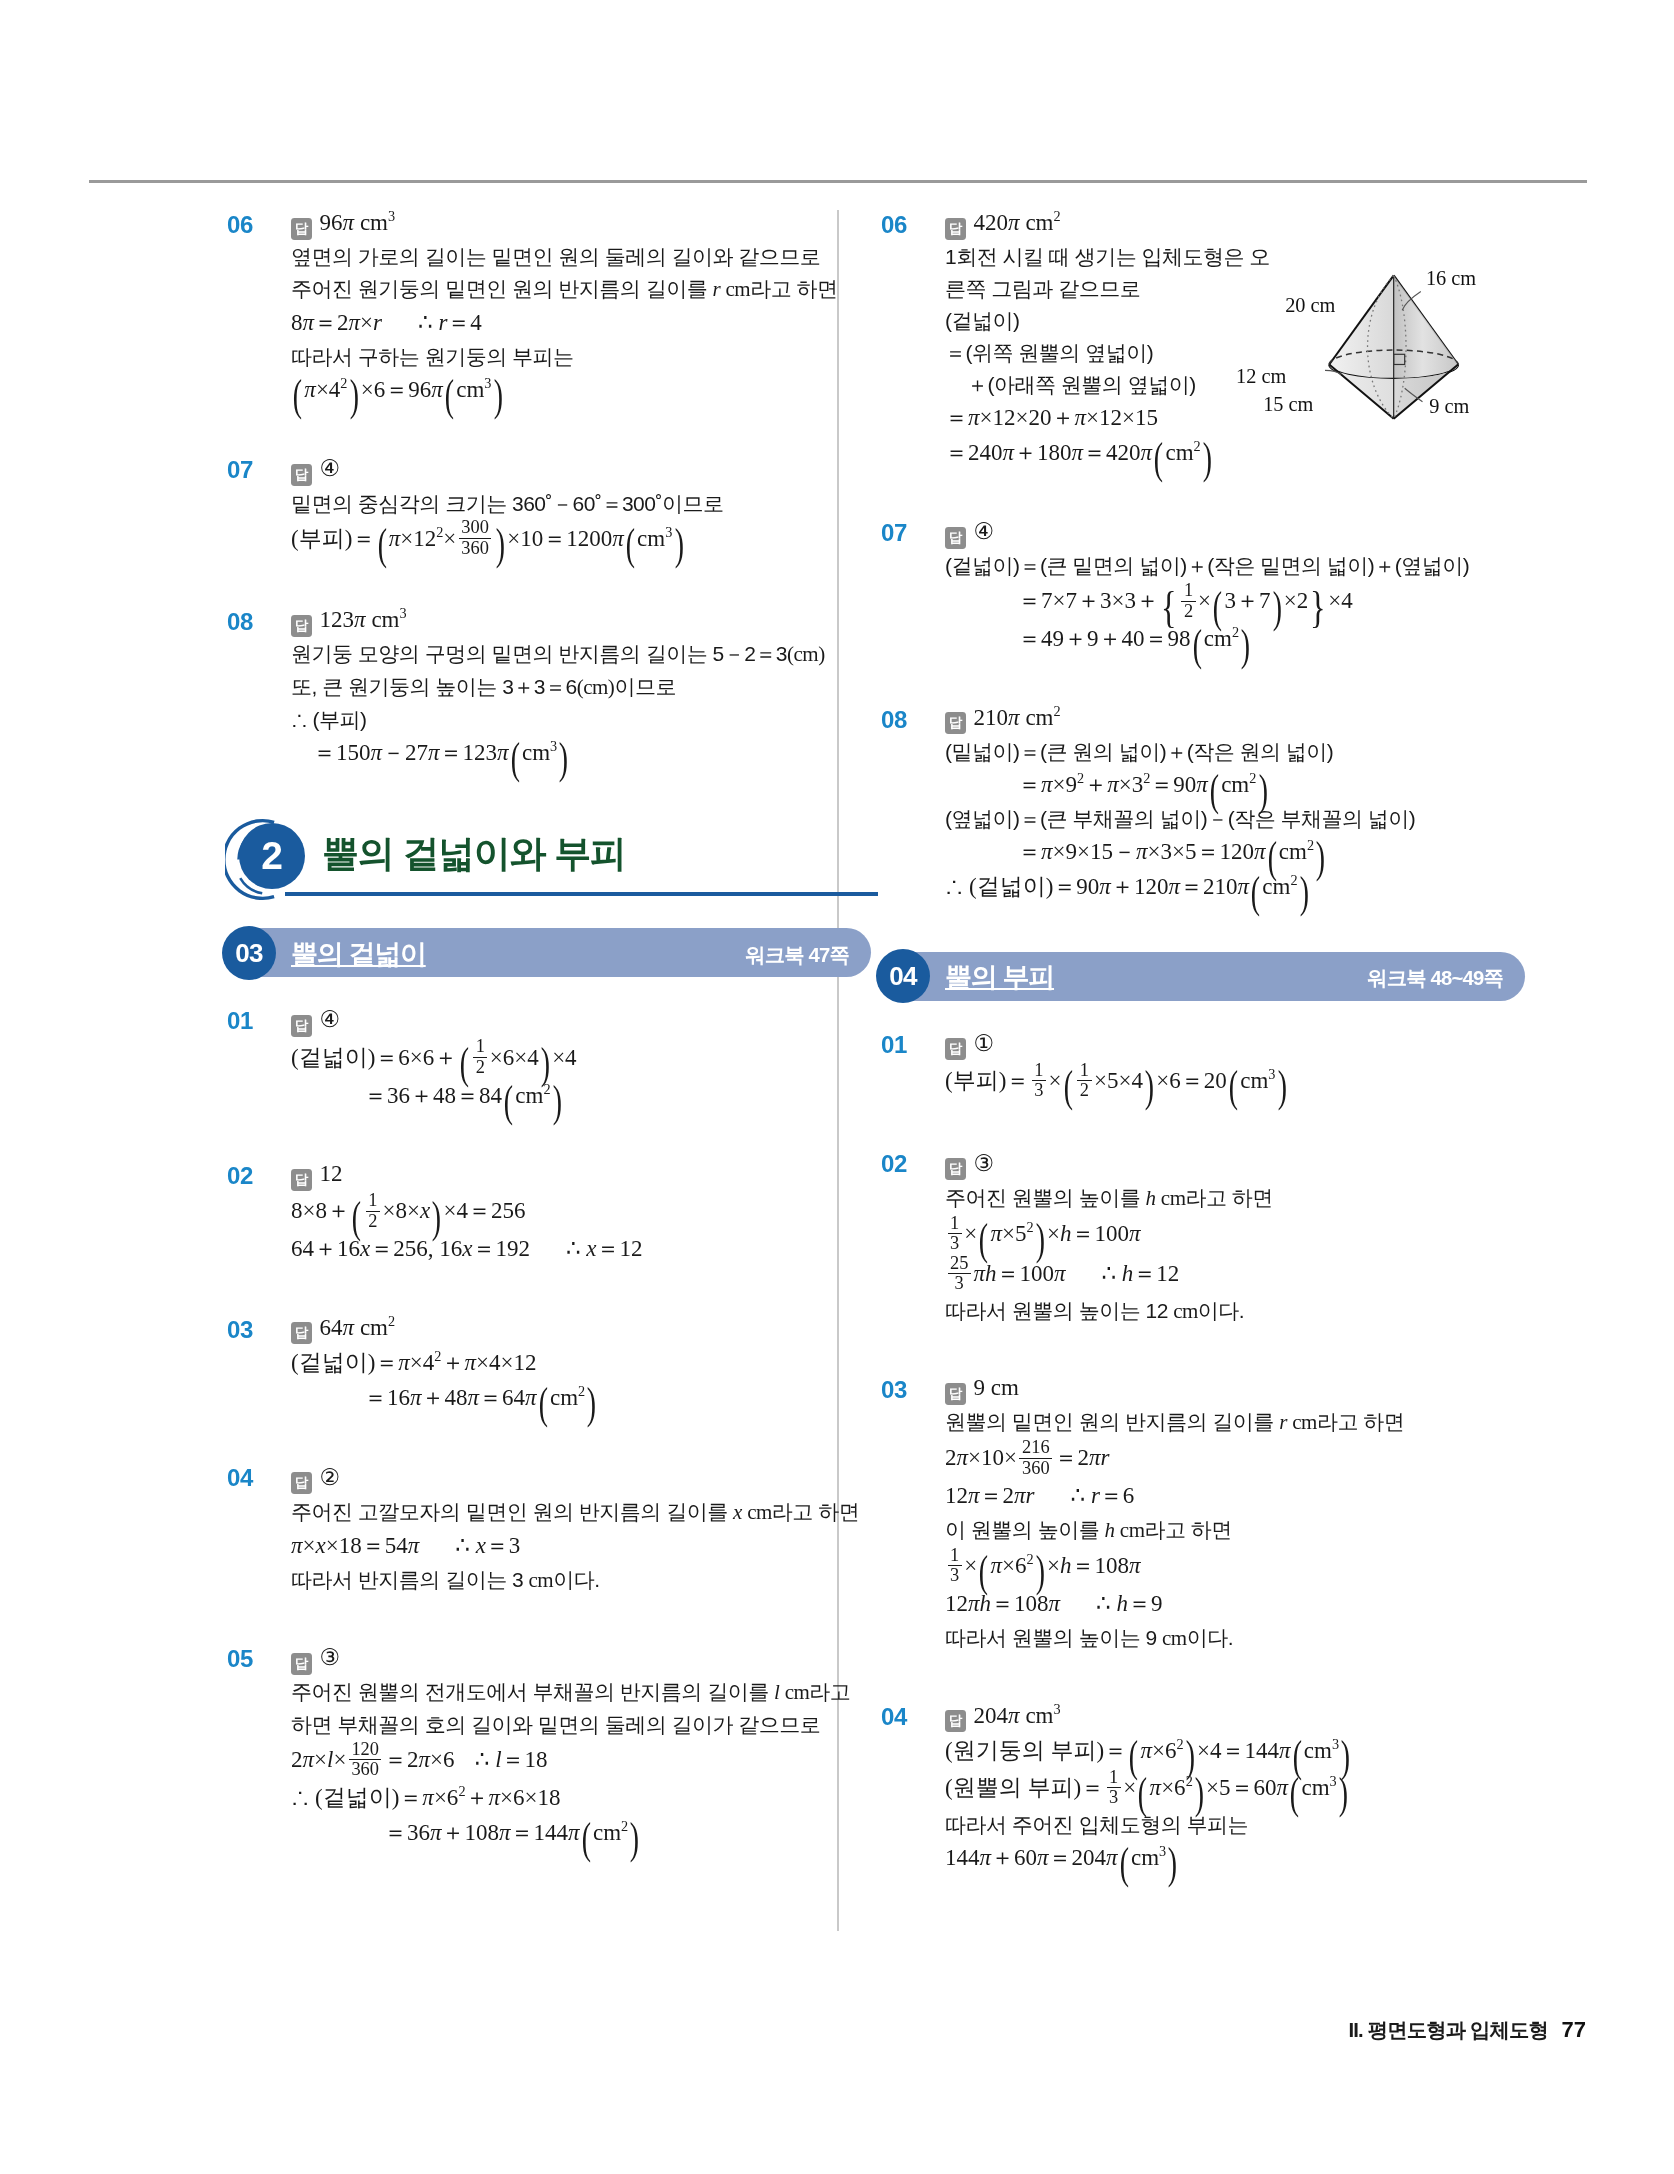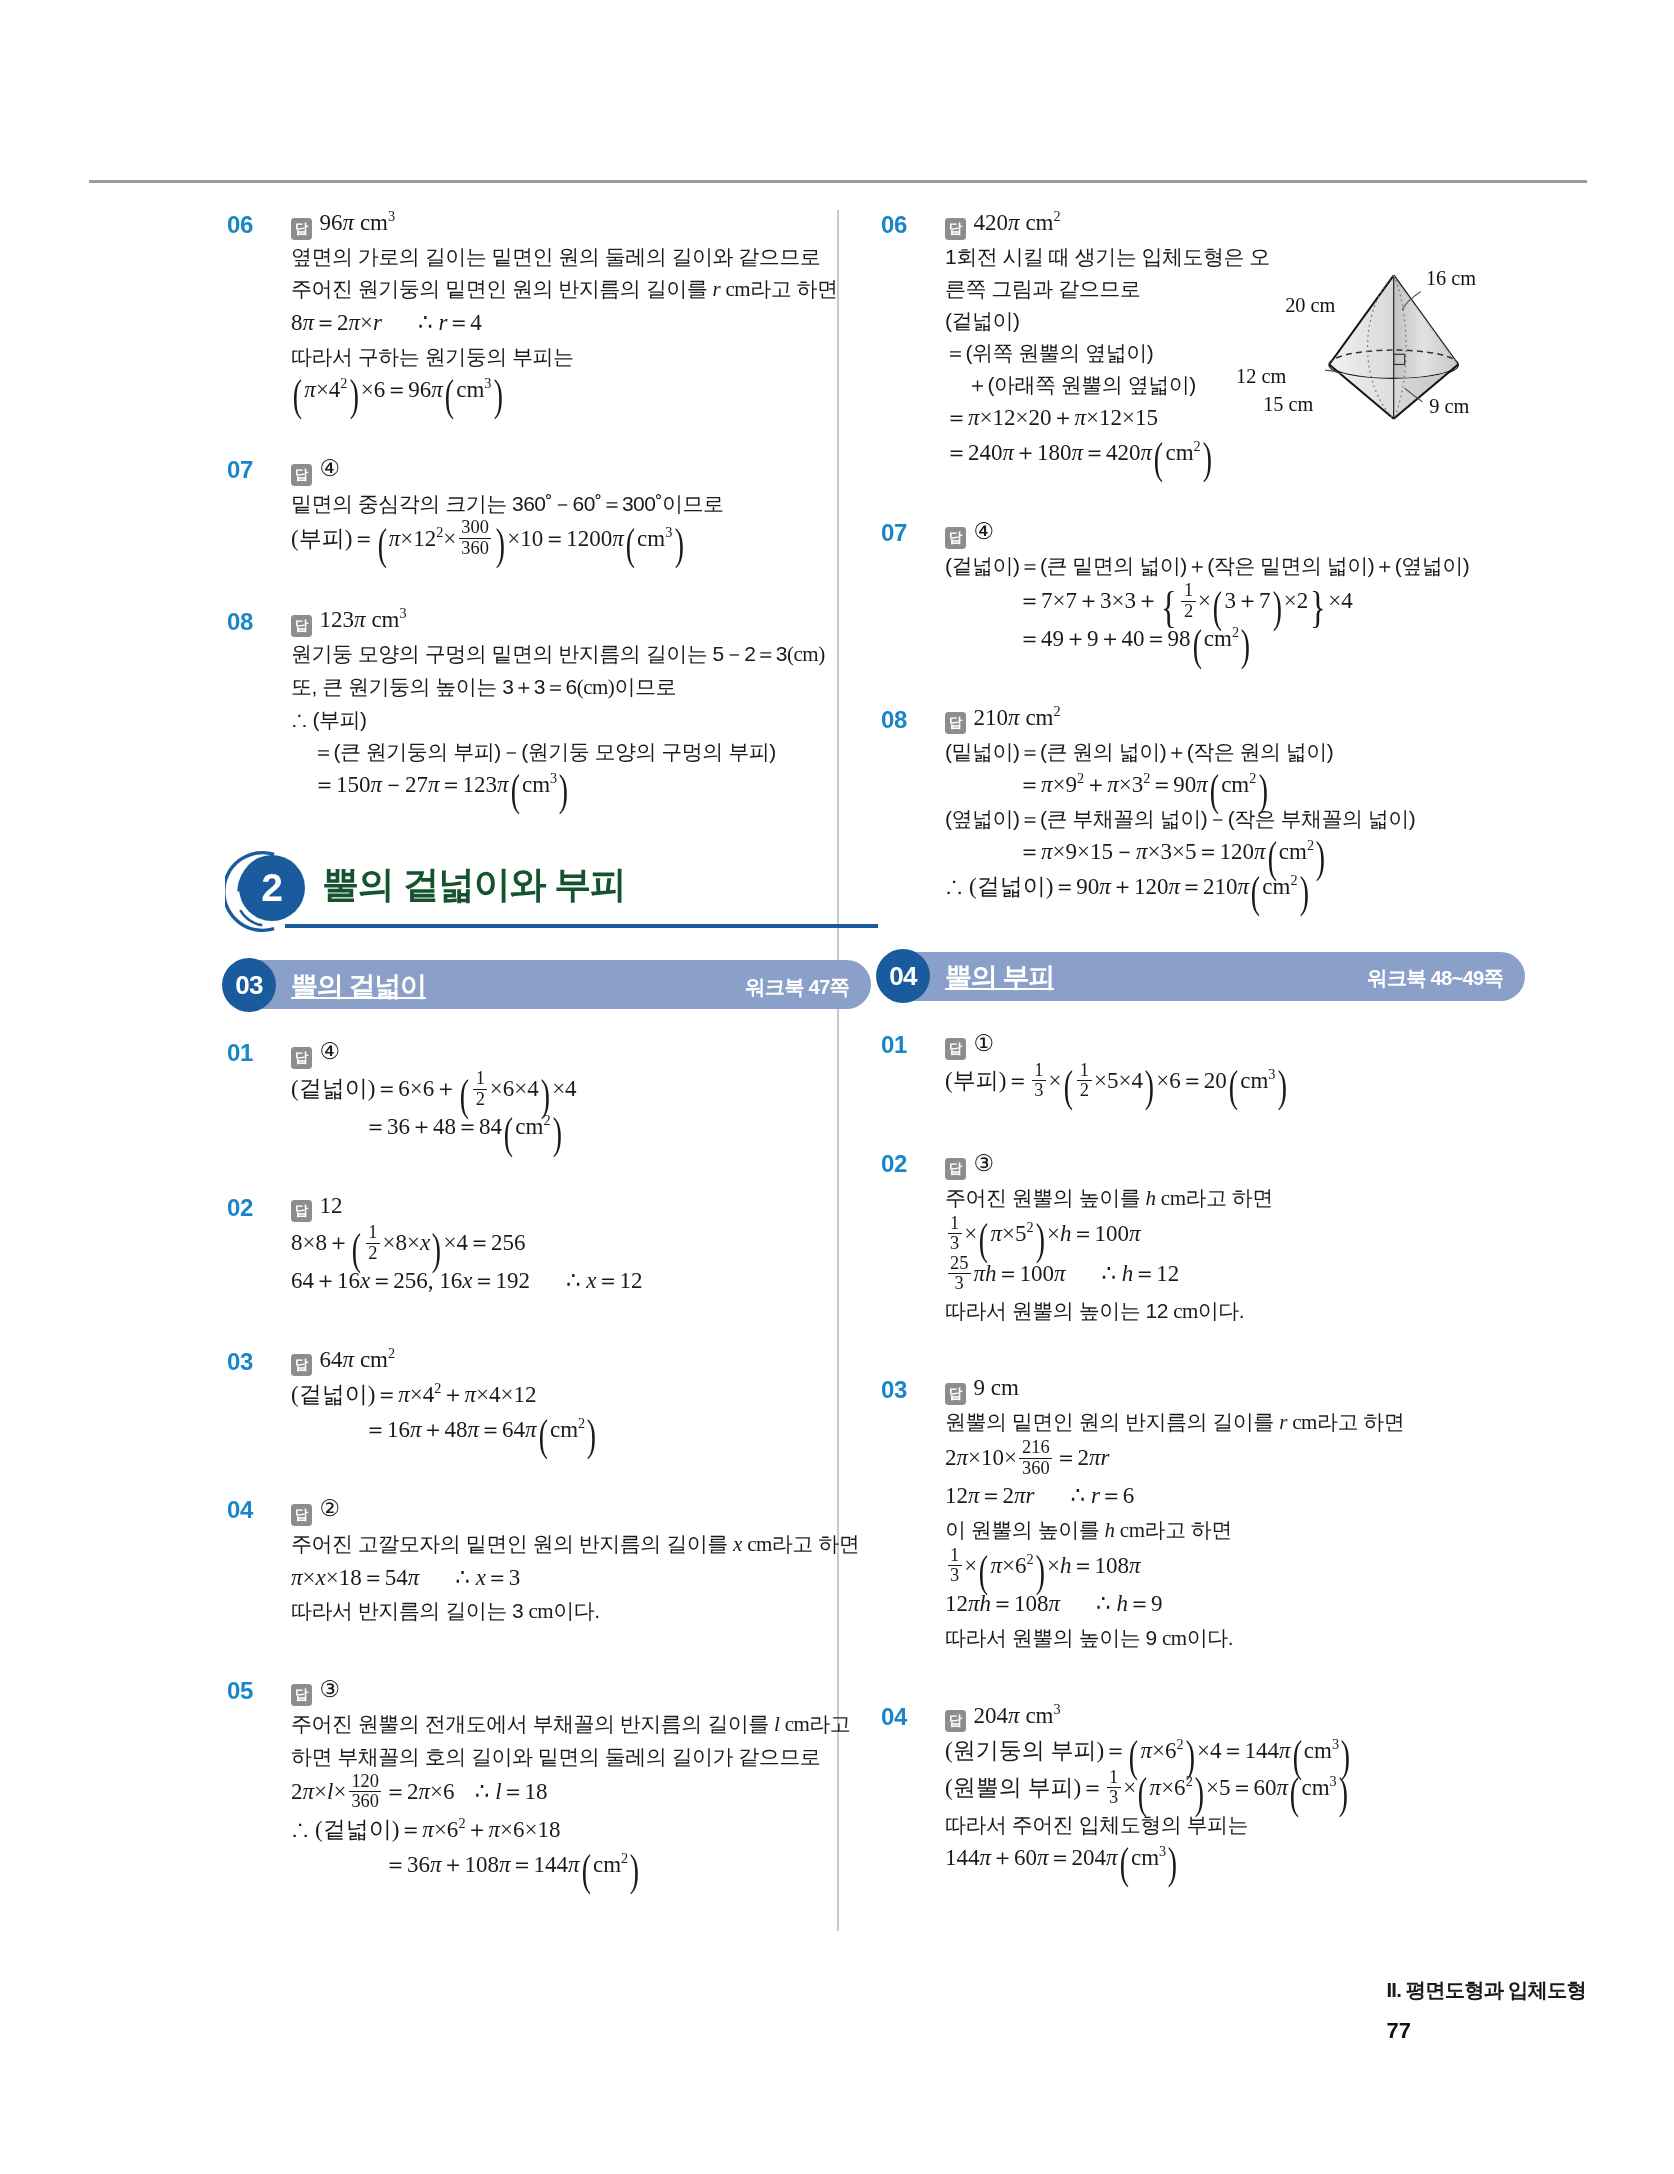--- a/index.html
+++ b/index.html
@@ -256,21 +256,20 @@
   }
 
   
   .footer {
     position: absolute;
     right: 89px;
     bottom: 131px;
     display: flex;
     align-items: baseline;
     gap: 13.6px;
-    flex-direction: column;
   }
   .footer-chap {
     font-family: "Liberation Sans", sans-serif;
     font-size: 20.3px;
     font-weight: bold;
     letter-spacing: -0.8px;
     color: #1a1a1a;
   }
   .footer-page {
     font-family: "Liberation Sans", sans-serif;
@@ -319,21 +318,20 @@
 
     <div class="prob">
       <div class="prob-num">08</div>
       <div class="ans-line">
         <span class="dap-icon">답</span>
         <span class="ans-val">123<i class="mvar">π</i> cm<sup>3</sup></span>
       </div>
       <div class="sol korean">원기둥 모양의 구멍의 밑면의 반지름의 길이는 5－2＝3<span class="mr">(cm)</span></div>
       <div class="sol korean">또, 큰 원기둥의 높이는 3＋3＝6<span class="mr">(cm)</span>이므로</div>
       <div class="sol korean">∴ (부피)</div>
-      <div class="sol korean indent2">＝(큰 원기둥의 부피)－(원기둥 모양의 구멍의 부피)</div>
       <div class="sol indent2">＝150<i class="mvar">π</i>－27<i class="mvar">π</i>＝123<i class="mvar">π</i><span class="bigparen">(</span>cm<sup>3</sup><span class="bigparen">)</span></div>
     </div>
 
     <div class="chapter">
       <svg class="chapter-swirl" viewBox="0 0 104 100">
         <path d="M58 6 A46 46 0 1 0 58 94" fill="none" stroke="#1a5b9e" stroke-width="4"></path>
         <path d="M40 14 A40 40 0 0 0 16 50" fill="none" stroke="#1a5b9e" stroke-width="3"></path>
         <path d="M18 72 A38 38 0 0 0 44 90" fill="none" stroke="#1a5b9e" stroke-width="3"></path>
       </svg>
       <div class="chapter-badge">2</div>

